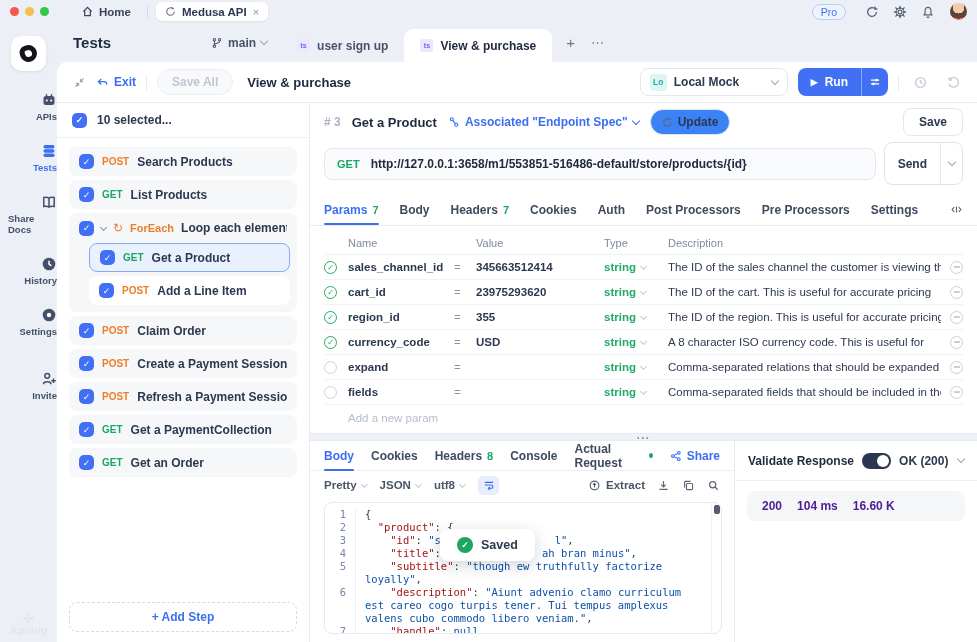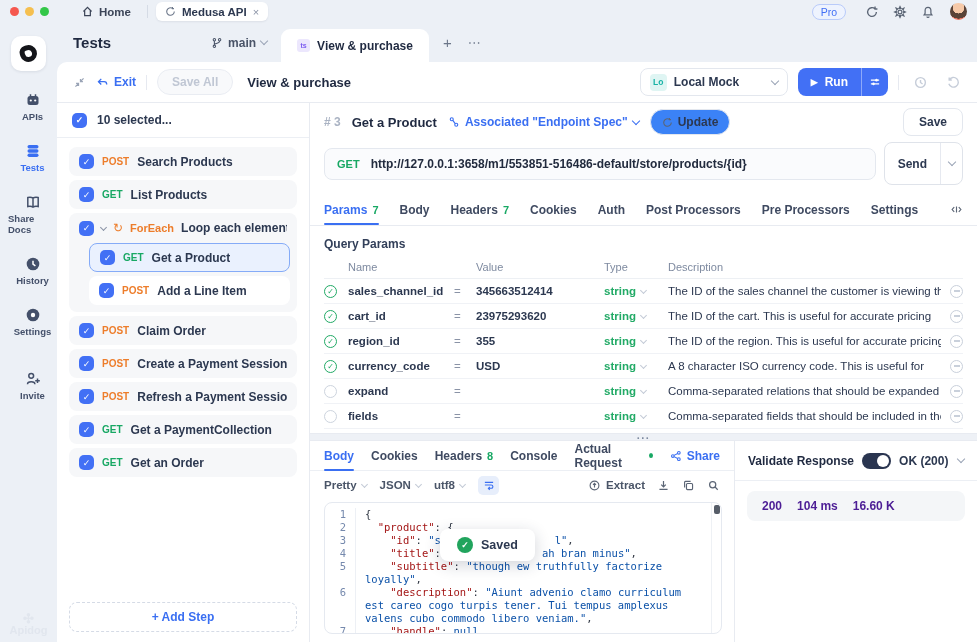--- a/index.html
+++ b/index.html
@@ -21,21 +21,21 @@
   .pro-badge { font-size:10.5px; color:#4270f5; border:1px solid #b9cbfa; background:#eef3fe; border-radius:9px; padding:1px 8px; margin-right:12px; }
   .tb-icon { color:#5b6575; margin:0 7px; display:flex; }
   .avatar { width:17px; height:17px; border-radius:50%; margin-left:8px;
     background:radial-gradient(circle at 50% 28%, #f6c9a8 0 38%, #5a4337 39% 72%, #e8745f 73%); }
 
   
   .main { flex:1; display:flex; min-height:0; }
   .rail { width:57px; background:#ecf0f6; display:flex; flex-direction:column; align-items:center; flex-shrink:0; position:relative; }
   .logo { width:35px; height:35px; background:#fff; border-radius:10px; margin-top:13px; display:flex; align-items:center; justify-content:center; box-shadow:0 1px 3px rgba(30,40,70,.10); }
   .logo-ring { width:17px; height:17px; border:5px solid #14151a; border-radius:50%; transform:rotate(-18deg); border-top-left-radius:40%; }
-  .rail-item { margin-top:21px; display:flex; flex-direction:column; align-items:center; gap:3px; font-size:9.5px; color:#44506a; font-weight:600;margin-left:8px; }
+  .rail-item { margin-top:21px; display:flex; flex-direction:column; align-items:flex-end; gap:3px; font-size:9.5px; color:#44506a; font-weight:600;margin-left:8px; }
   .rail-item.active { color:#3a6ff2; }
   .rail-item.push { margin-top:34px; }
   .rail-mark { position:absolute; bottom:6px; left:0; width:57px; text-align:center; color:#e1e6ee; font-weight:700; font-size:11px; }
   .rail-mark .flower { color:#e1e6ee; font-size:13px; line-height:10px; }
 
   .content { flex:1; display:flex; flex-direction:column; min-width:0; }
 
   
   .content-header { height:39px; display:flex; align-items:center; padding-left:16px; flex-shrink:0; }
   .ch-title { font-size:15px; font-weight:700; color:#1f2940; }
@@ -299,20 +299,24 @@
                 <circle cx="4.5" cy="3.6" r="1.6"></circle>
                 <circle cx="4.5" cy="12.4" r="1.6"></circle>
                 <circle cx="11.5" cy="3.6" r="1.6"></circle>
                 <path d="M4.5 5.2 V10.8 M11.5 5.2 C11.5 8.6 7.5 7.6 4.8 9.6"></path>
               </svg>
             </span>
           <span>main</span>
           <span class="caret"></span>
         </div>
         <div class="tab-strip" id="scenario-tabs">
+            <div class="s-tab">
+              <span class="ts-icon">ts</span>
+              <span>user sign up</span>
+            </div>
             <div class="s-tab active">
               <span class="ts-icon">ts</span>
               <span>View &amp; purchase</span>
             </div>
           </div>
         <span class="strip-plus">+</span>
         <span class="strip-more">⋯</span>
       </div>
 
       <div class="workbench">
@@ -505,21 +509,20 @@
                   <span>Settings</span>
                 </div>
                 <span class="tab-right">
                   <svg width="13" height="13" viewBox="0 0 16 16" fill="none" stroke="#5b6575" stroke-width="1.4">
                     <path d="M5.2 5 L2.6 8 L5.2 11 M10.8 5 L13.4 8 L10.8 11 M8 4.2 V11.8"></path>
                   </svg>
                 </span>
               </div>
 
             <div class="params-area">
-              <div class="qp-title">Query Params</div>
               <div class="phead">
                 <span class="c-check"></span>
                 <span class="c-name">Name</span>
                 <span class="c-eq"></span>
                 <span class="c-value">Value</span>
                 <span class="c-type">Type</span>
                 <span class="c-desc">Description</span>
                 <span class="c-minus"></span>
               </div>
               <div id="param-rows">

